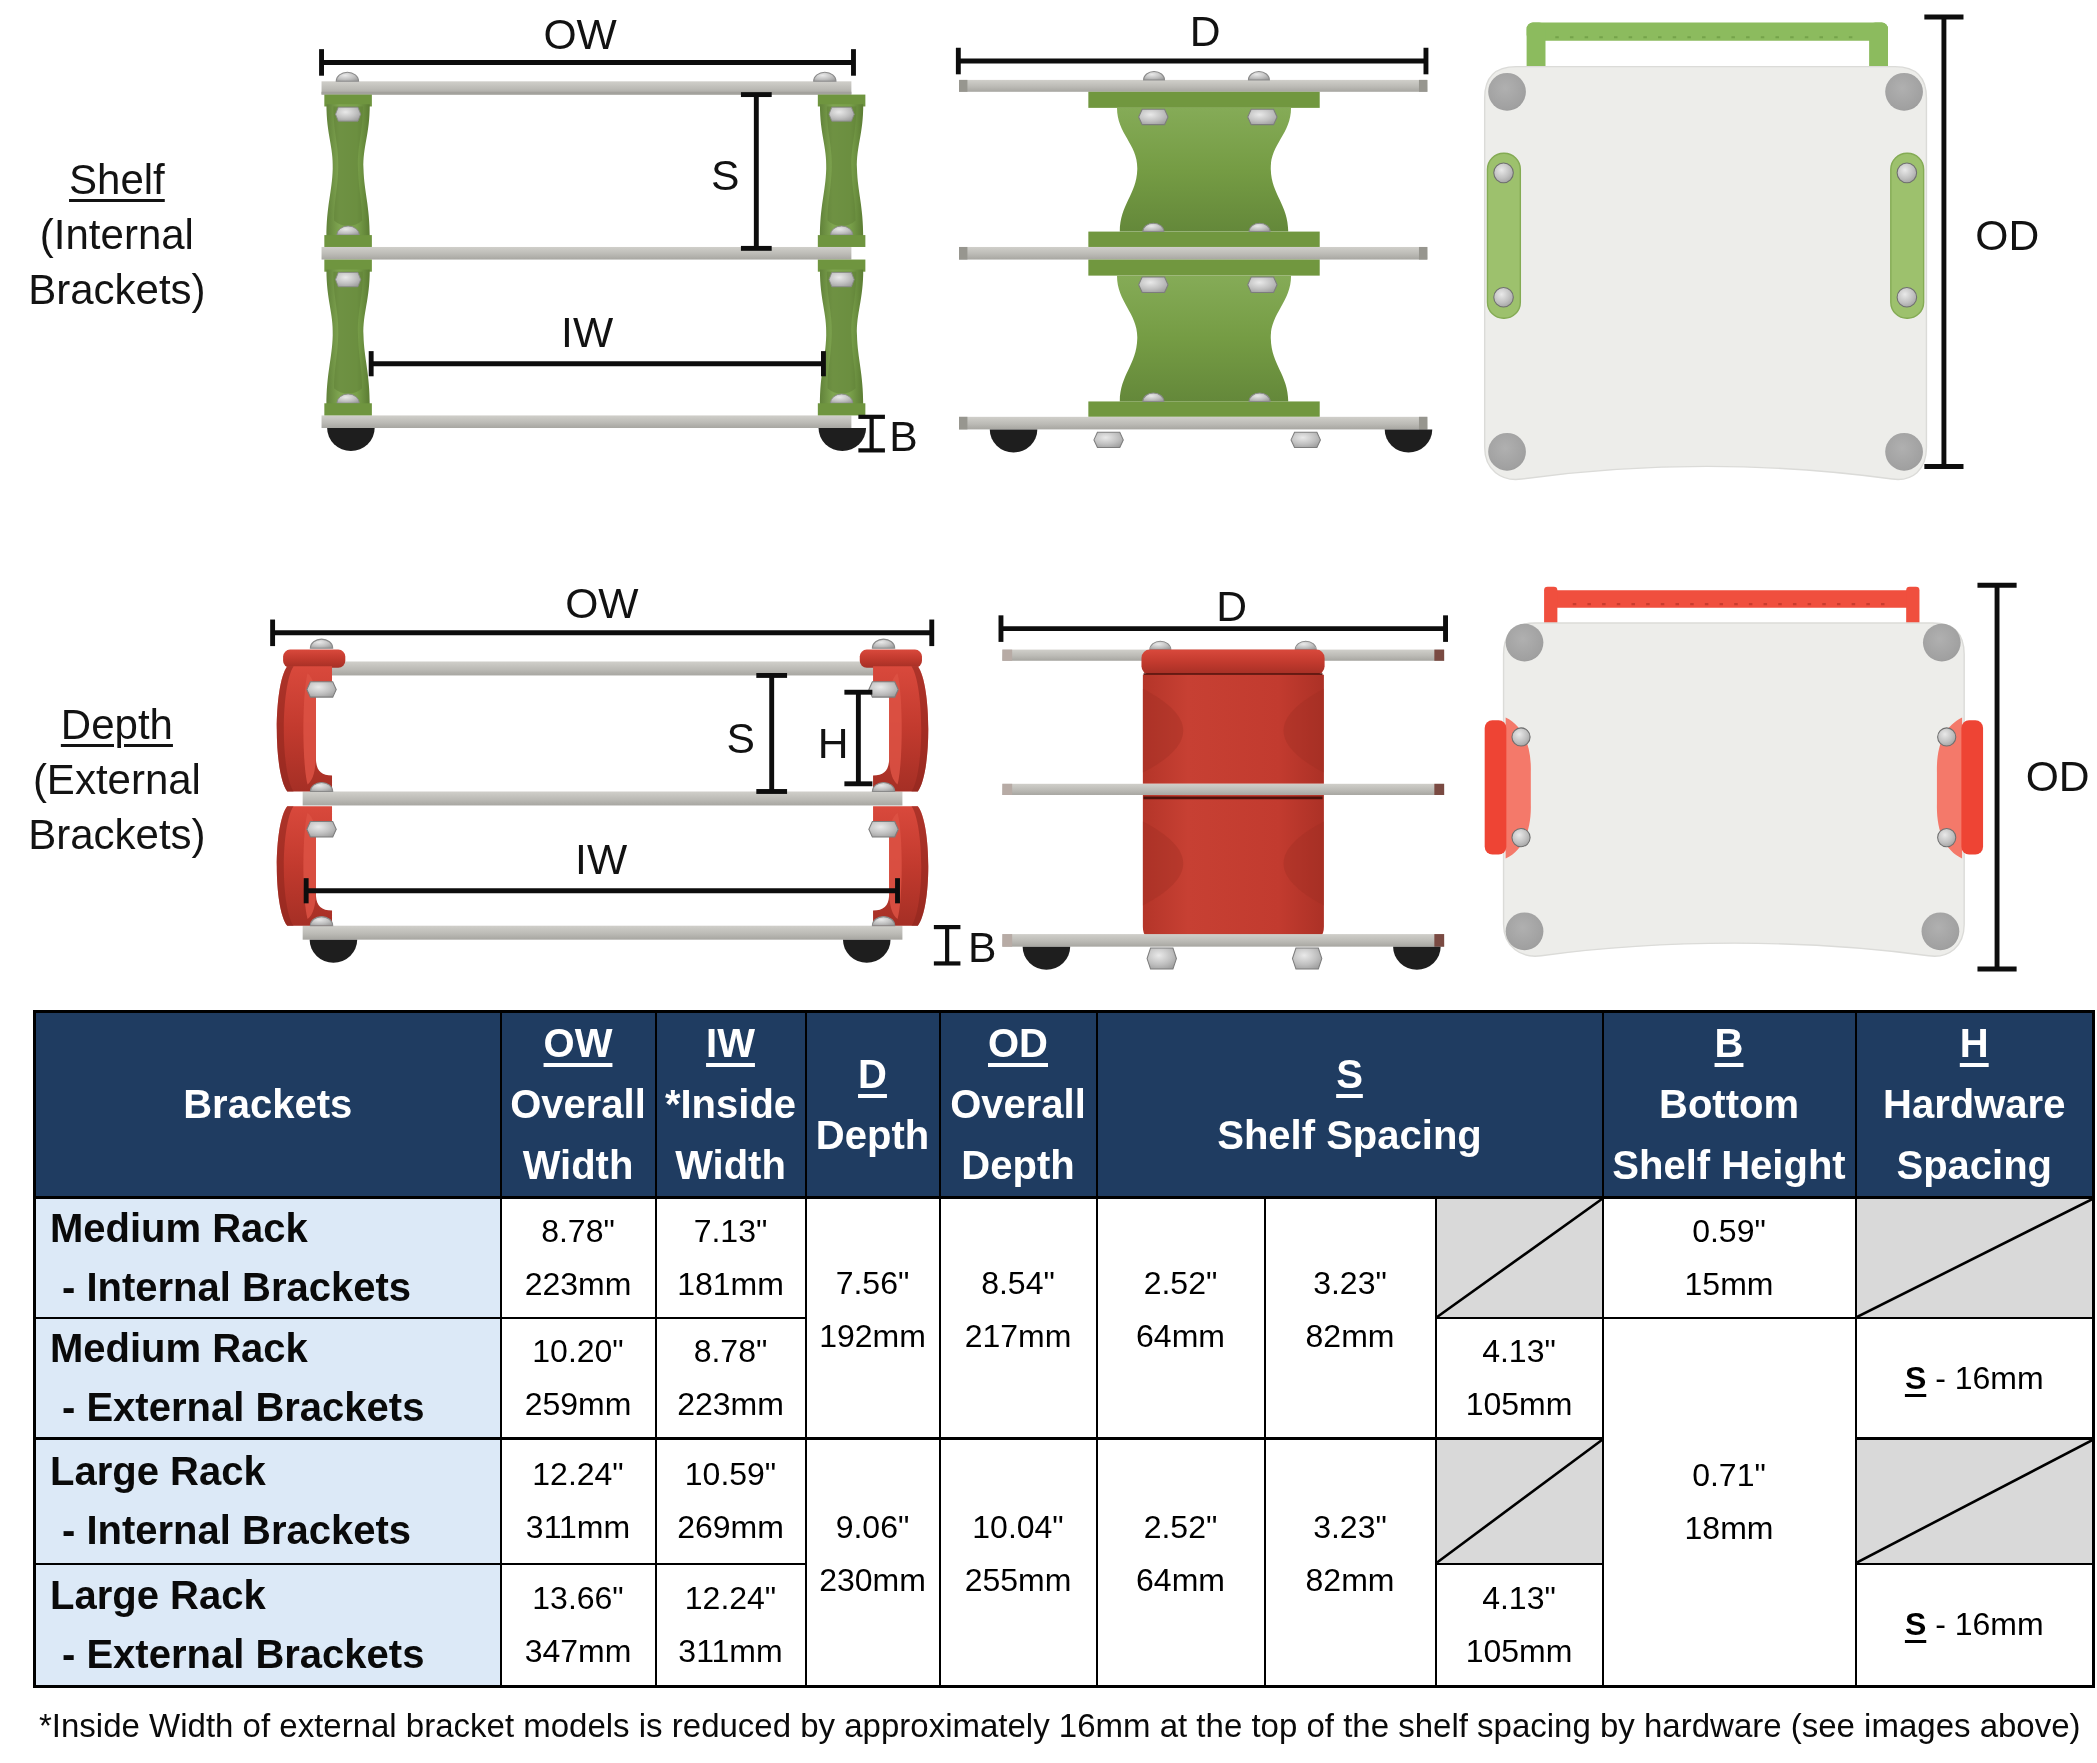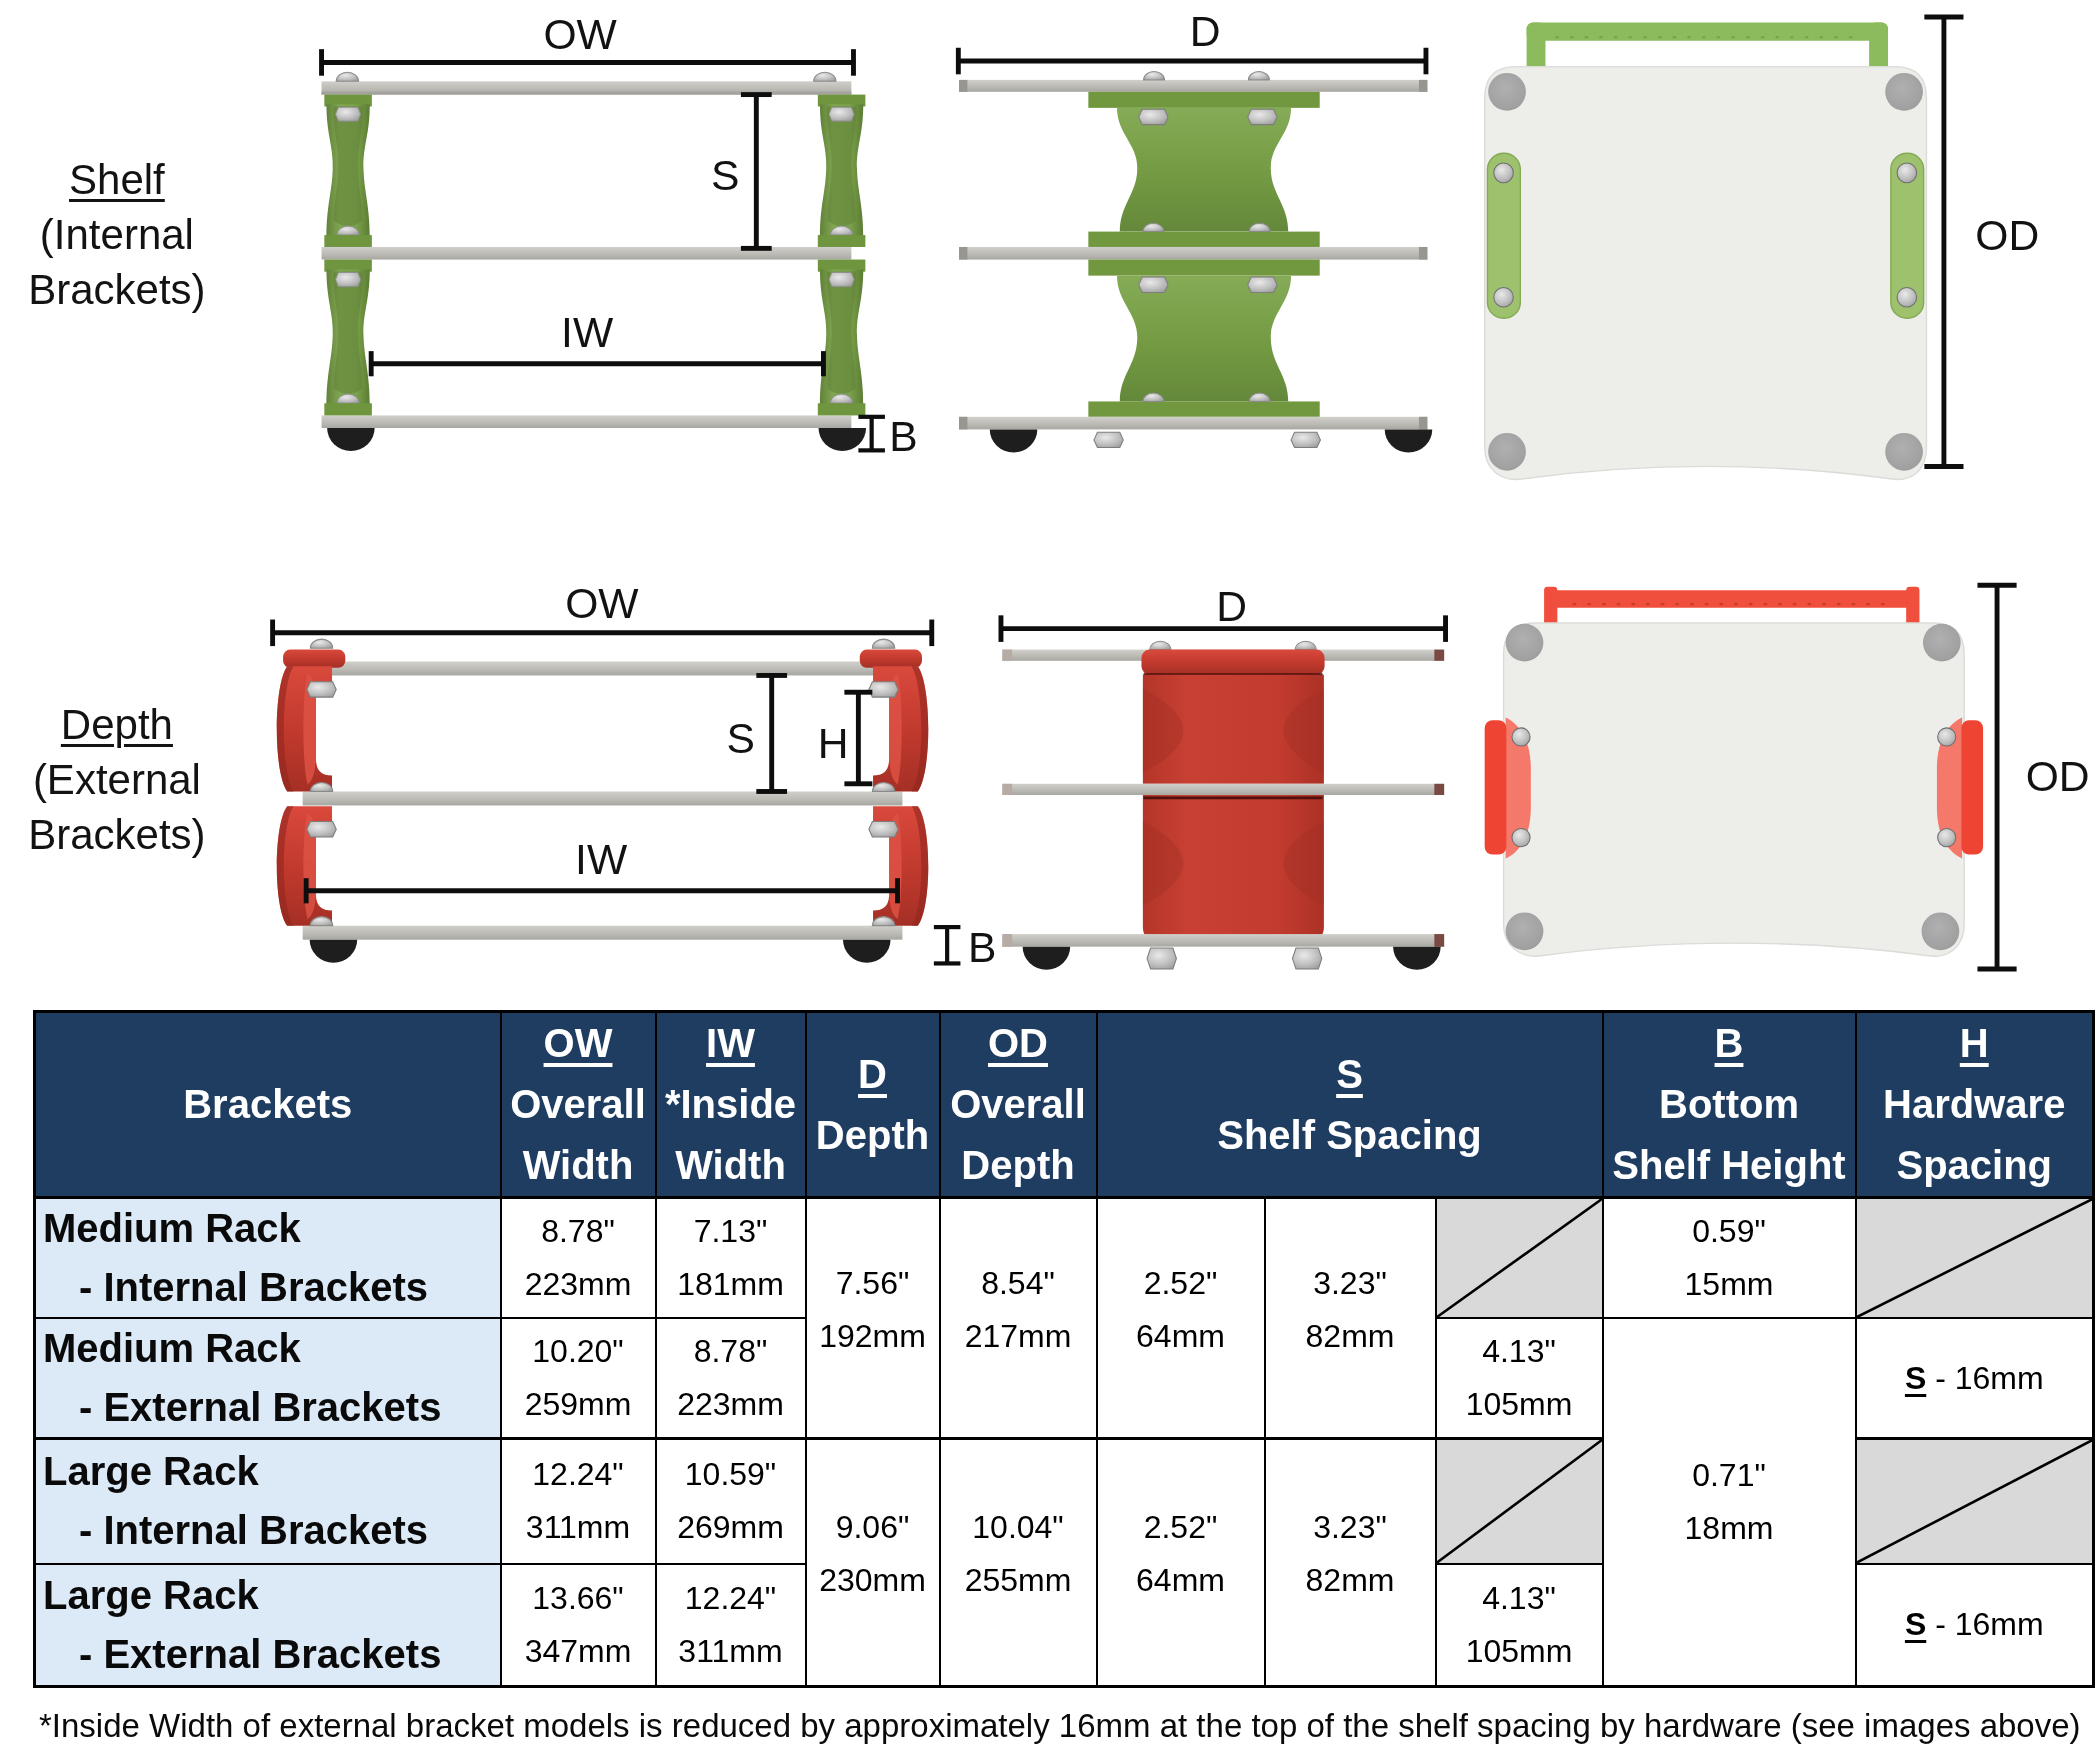--- a/index.html
+++ b/index.html
@@ -4,22 +4,22 @@
 *{margin:0;padding:0;box-sizing:border-box}
 html,body{width:2097px;height:1763px;background:#fff}
 body{position:relative;font-family:"Liberation Sans",sans-serif;color:#000;overflow:hidden}
 .lbl{position:absolute;text-align:center;font-size:42px;line-height:55px;color:#131313;width:238px}
 .lbl u{text-underline-offset:4.9px;text-decoration-thickness:2.8px}
 #tbl{position:absolute;left:33px;top:1010px;border-collapse:collapse;table-layout:fixed;border:3.5px solid #000}
 #tbl td,#tbl th{border:2.1px solid #000;border-left-width:2.8px;border-right-width:2.8px;padding:0;vertical-align:middle;text-align:center;overflow:hidden}
 #tbl th{background:#1F3C61;color:#fff;font-size:40px;font-weight:700;line-height:61px}
 #tbl th u{text-underline-offset:6.3px;text-decoration-thickness:3.5px}
 #tbl .name{background:#DCE9F7;text-align:left;font-weight:700;font-size:40px;line-height:59px;color:#0a0a0a}
-#tbl .name .l1{padding-left:7px}
-#tbl .name .l2{padding-left:43px}
+#tbl .name .l1{padding-left:14px}
+#tbl .name .l2{padding-left:26px}
 #tbl td{font-size:32px;font-weight:400;line-height:53px;background:#fff}
 #tbl td.up{padding-bottom:17px}
 #tbl td u{text-underline-offset:4.9px;text-decoration-thickness:2.8px}
 #tbl .hb{border-bottom-width:3.5px}
 #tbl .mt{border-top-width:3.5px}
 #tbl .na{background:#D9D9D9;position:relative}
 #tbl .na svg{position:absolute;left:0;top:0;width:100%;height:100%}
 #foot{position:absolute;left:39px;top:1707px;font-size:33px;color:#0a0a0a;white-space:nowrap}
 </style></head><body>
 

